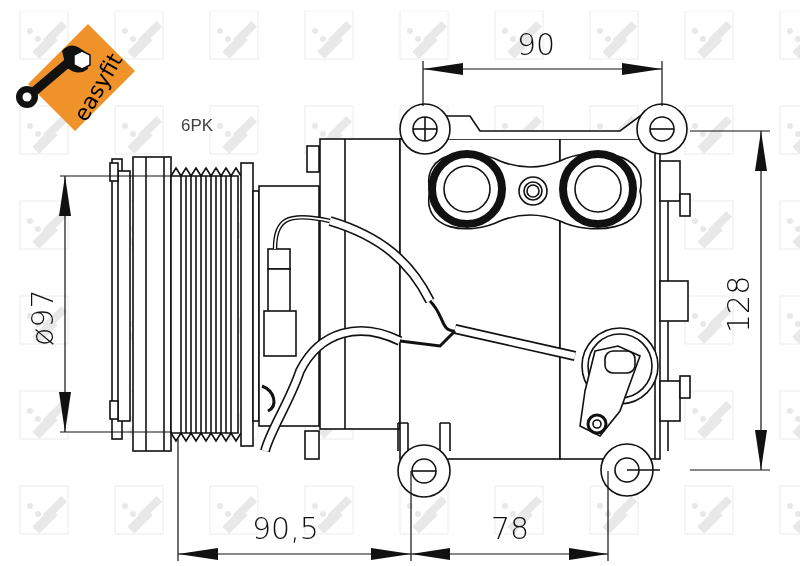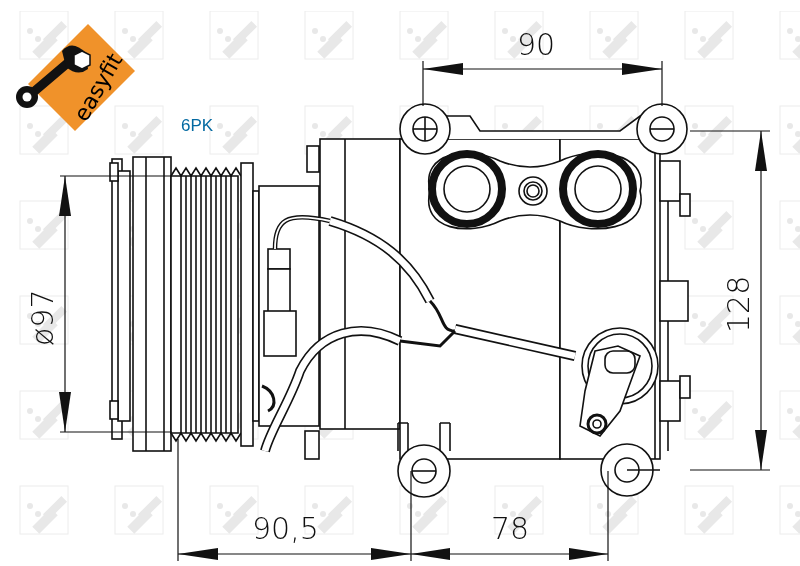--- a/index.html
+++ b/index.html
@@ -1,19 +1,19 @@
 <!DOCTYPE html>
 <html><head>
 <meta charset="utf-8">
 <style>
   html, body { margin:0; padding:0; background:#ffffff; }
   #stage { position:relative; width:800px; height:566px; overflow:hidden; background:#fff; font-family:"DejaVu Sans", sans-serif;margin-top:11px; }
   svg { position:absolute; left:0; top:0; }
   .dimtext { font-family:"DejaVu Sans", sans-serif; font-size:30px; fill:#111; font-weight:300; }
-  .label6pk { position:absolute; left:181px; top:105px; font-family:"Liberation Sans", sans-serif; font-size:17px; color:#0369a1; }
+  .label6pk { position:absolute; left:181px; top:105px; font-family:"Liberation Sans", sans-serif; font-size:17px; color:#404040; }
   .easyfit-text { font-family:"DejaVu Sans", sans-serif; font-size:22px; fill:#000; }
 </style>
 </head>
 <body>
 
 <div id="stage">
 
   <svg width="800" height="566">
     <defs>
       <g id="wm">

